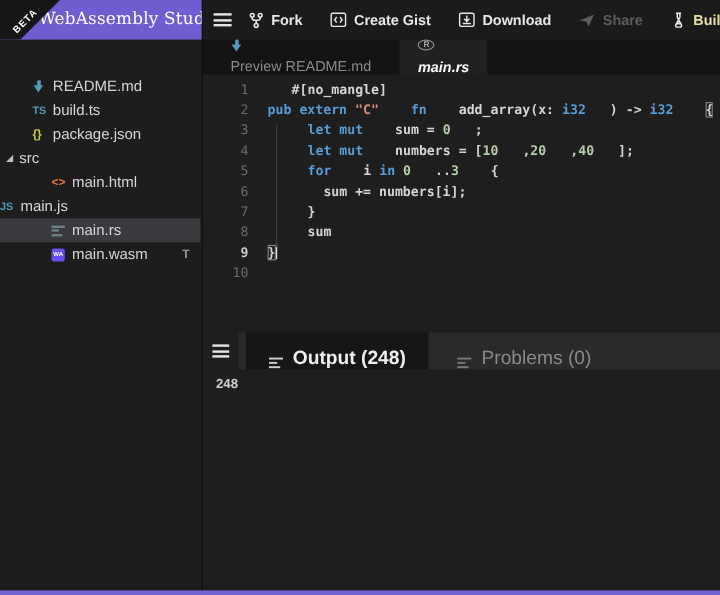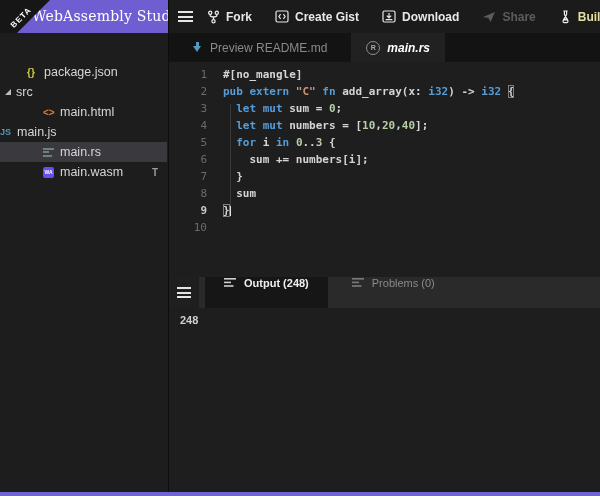--- a/index.html
+++ b/index.html
@@ -44,63 +44,73 @@
   .hamburger{display:inline-block;margin:0 14px 0 9px;}
   .hamburger i{display:block;width:15px;height:2px;background:#e6e6e6;margin:2.5px 0;}
   .tb-btn{display:flex;align-items:center;gap:6px;margin-right:23px;
           font-size:12px;font-weight:bold;color:#e8e8e8;cursor:pointer;white-space:nowrap;}
   .tb-btn svg{display:block;}
   .tb-btn.disabled{color:#5c5c5c;}
   .tb-btn.build{color:#e5dfa4;}
 
   
   .tabbar{height:29px;background:#131313;display:flex;align-items:stretch;padding-left:8px;}
-  .tab{display:flex;align-items:center;gap:7px;padding:0 15px;font-size:12px;color:#8a8a8a;cursor:pointer;}
+  .tab{display:flex;gap:7px;padding:0 15px;font-size:12px;color:#8a8a8a;cursor:pointer;flex-direction:column;}
   .tab.active{background:#212121;color:#ffffff;font-style:italic;font-weight:bold;margin-left:9px;}
   .rust-icon{width:12px;height:12px;border:1px solid #8f8f8f;border-radius:50%;color:#a8a8a8;
              font-size:7px;font-weight:bold;font-style:normal;display:flex;align-items:center;justify-content:center;}
 
   
   .editor{position:absolute;top:62px;left:0;right:0;height:215px;background:#1e1e1e;padding-top:4px;}
   .indent-guide{position:absolute;left:61px;top:42px;width:1px;height:102px;background:#3a3a3a;}
   .code-line{display:flex;height:17px;line-height:17px;
              font-family:"DejaVu Sans Mono",monospace;font-size:11px;font-weight:bold;}
   .gutter{width:38px;text-align:right;color:#6b6b6b;flex:none;font-weight:normal;}
   .gutter.active{color:#c8c8c8;font-weight:bold;}
   .code-text{padding-left:16px;white-space:pre;color:#d4d4d4;}
-  .tok-pl{color:#d4d4d4;}
+  .tok-pl{color:#d4d4d4;margin-left:20px;}
   .tok-kw{color:#569cd6;}
   .tok-str{color:#ce9178;}
   .tok-num{color:#b5cea8;}
   .tok-box{color:#d4d4d4;outline:1px solid #808080;outline-offset:-1px;}
   .cursor{display:inline-block;width:1.5px;height:13px;background:#e0e0e0;vertical-align:-2px;}
 
   
   .output-bar{position:absolute;top:277px;left:0;right:0;height:31px;background:#2a2a2a;display:flex;align-items:stretch;}
   .out-menu{width:30px;background:#1f1f1f;display:flex;align-items:center;justify-content:center;flex:none;cursor:pointer;}
   .out-menu i{display:block;width:14px;height:2px;background:#e6e6e6;margin:1px 0;}
   .out-menu .bars i{margin:2.5px 0;}
-  .out-tab{display:flex;align-items:flex-start;gap:8px;padding:0 19px;font-size:11px;color:#8a8a8a;cursor:pointer;margin-left:5px;}
+  .out-tab{display:flex;align-items:flex-end;gap:8px;padding:0 19px;font-size:16px;color:#8a8a8a;cursor:pointer;margin-left:5px;}
   .out-tab.active{background:#161616;color:#efefef;font-weight:bold;margin-left:6px;}
   .out-tab svg{display:block;}
   .output-content{position:absolute;top:308px;left:0;right:0;bottom:4px;background:#1e1e1e;
                   padding:6px 0 0 11px;font-size:11px;font-weight:bold;color:#cfcfcf;}
 
   .bottom-bar{position:absolute;left:0;right:0;bottom:0;height:4px;background:#7165d6;z-index:10;}
 </style>
 </head>
 <body>
 
 <div class="sidebar">
   <div class="header">
     <span class="header-title">WebAssembly Studio</span>
     <span class="corner"></span>
     <span class="ribbon-text">BETA</span>
   </div>
   <div class="tree">
+      <div class="tree-row" style="padding-left: 27px;">
+        <span class="tree-icon">
+          <span class="arrow-icon" style="color: rgb(81, 154, 186);"></span>
+        </span>
+        <span>README.md</span>
+      </div>
+      <div class="tree-row" style="padding-left: 27px;">
+        <span class="tree-icon" style="color: rgb(81, 154, 186); font-size: 9px;">TS</span>
+        <span>build.ts</span>
+      </div>
       <div class="tree-row" style="padding-left: 27px;">
         <span class="tree-icon" style="color: rgb(203, 203, 65); font-size: 10px;">{}</span>
         <span>package.json</span>
       </div>
       <div class="tree-row" style="padding-left: 5px;">
         <span class="twisty"></span>
         <span>src</span>
       </div>
       <div class="tree-row" style="padding-left: 43px;">
         <span class="tree-icon" style="color: rgb(227, 121, 51); font-size: 10px;">&lt;&gt;</span>

